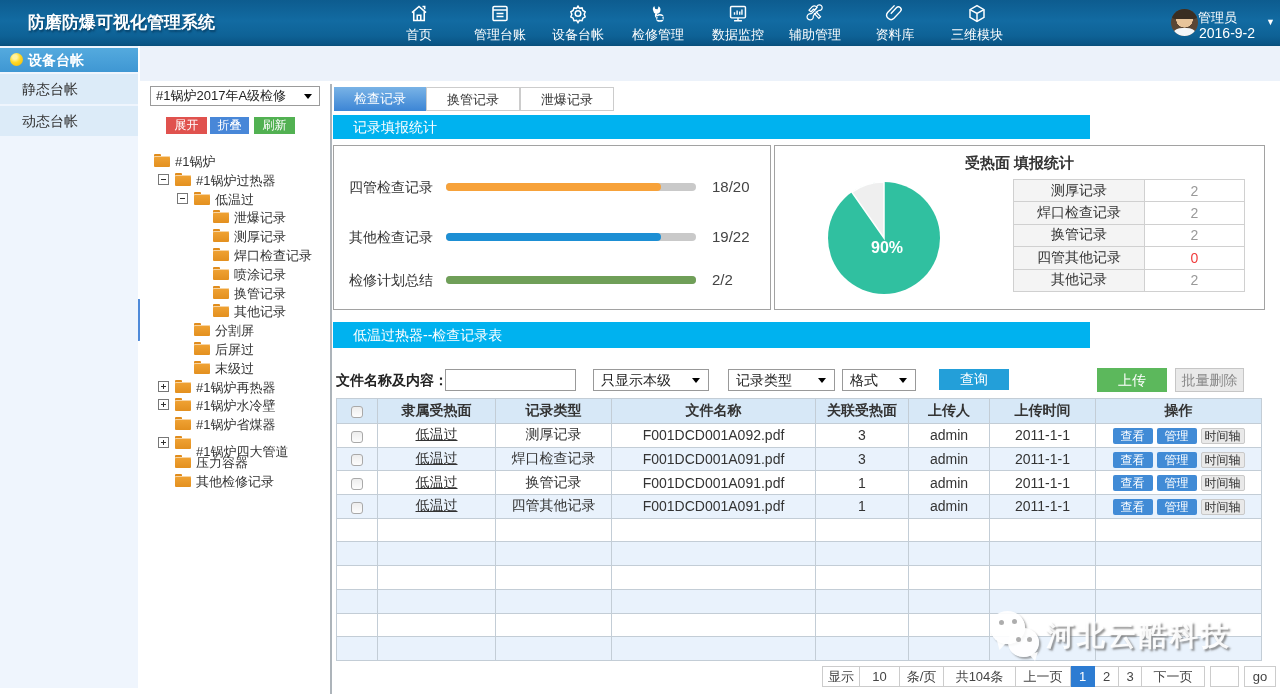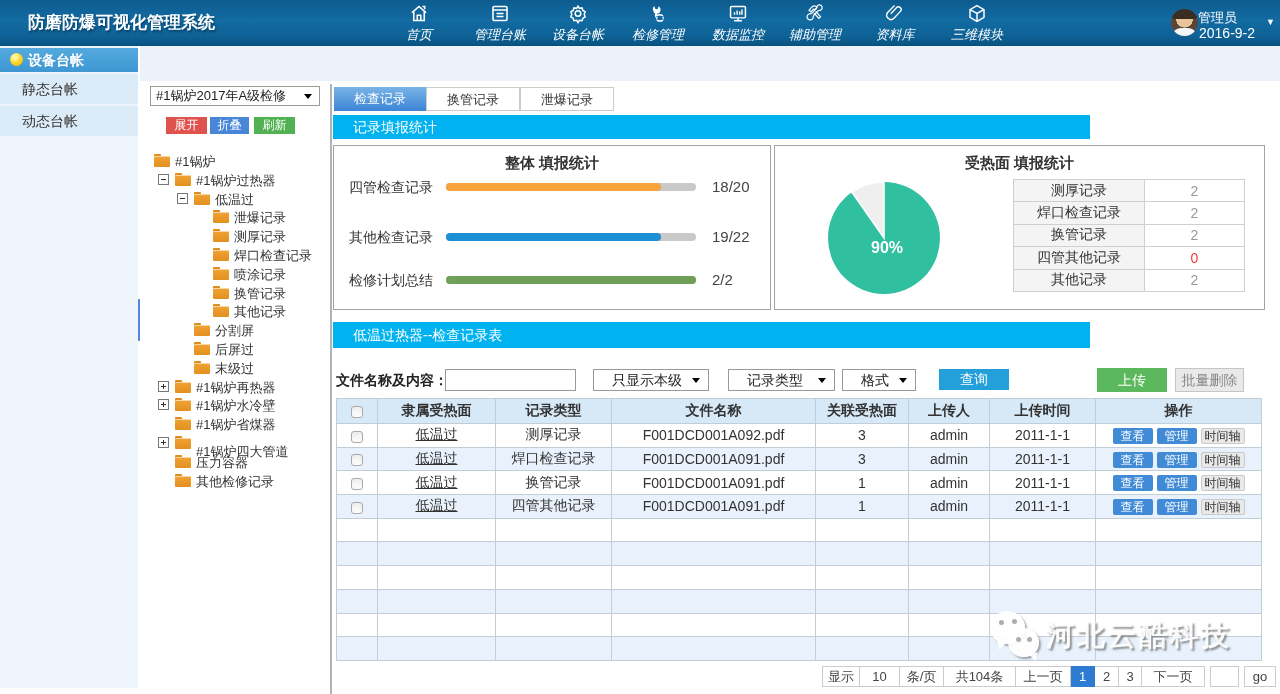--- a/index.html
+++ b/index.html
@@ -4,21 +4,21 @@
 <style>
 * { margin:0; padding:0; box-sizing:border-box; }
 html,body { width:1280px; height:694px; overflow:hidden; background:#fff;
   font-family:"Liberation Sans", sans-serif; }
 .abs { position:absolute; }
 
 #topbar { position:absolute; left:0; top:0; width:1280px; height:46px; }
 #topbar { background:linear-gradient(180deg,#0d5c8f 0%,#126ba2 45%,#0e6296 78%,#0a5585 96%,#094e79 100%); }
 #title { position:absolute; left:28px; top:11px; font-size:17px; font-weight:bold; color:#fff;
   text-shadow:1px 2px 2px rgba(0,40,70,.6); letter-spacing:0px; }
-.nav { position:absolute; top:0; height:45px; text-align:center; color:#fff;font-style:italic; }
+.nav { position:absolute; top:0; height:45px; text-align:center; color:#fff; }
 .nav .ic { position:absolute; top:3px; left:50%; transform:translateX(-50%); width:21px; height:21px; }
 .nav .tx { position:absolute; top:26px; left:0; width:100%; font-size:13px; white-space:nowrap; }
 .nav svg { width:21px; height:21px; display:block; }
 #avatar { position:absolute; left:1171px; top:9px; width:27px; height:27px; border-radius:50%;
   background:radial-gradient(circle at 50% 38%, #e8c49a 0 38%, #5a4634 39% 62%, #6b543d 100%);
   overflow:hidden; }
 #avatar:before { content:""; position:absolute; left:1px; top:0; width:25px; height:10px; background:#3a2e22; border-radius:50% 50% 20% 20%; }
 #avatar:after { content:""; position:absolute; left:3px; top:19px; width:21px; height:10px; background:#f4f6f8; border-radius:40% 40% 0 0; }
 .avtx { position:absolute; color:#fff; font-size:13px; }
 #sidebarfill { position:absolute; left:0; top:46px; width:138px; height:642px; background:#eff5fd; }
@@ -61,21 +61,21 @@
 .ptrack { position:absolute; left:112px; width:250px; height:8px; border-radius:4px; background:#c9c9c9; }
 .pfill { position:absolute; left:0; top:0; height:8px; border-radius:4px; }
 .pval { position:absolute; left:378px; font-size:15px; color:#444; }
 
 .rtab { position:absolute; left:238px; top:33px; width:232px; border-collapse:collapse; }
 .rtab td { border:1px solid #d0d0d0; height:22.4px; font-size:14px; padding:0; text-align:center; }
 .rtab td.l { background:#f4f4f4; color:#333; width:131px; }
 .rtab td.v { color:#999; }
 
 .fsel { position:absolute; top:369px; height:22px; border:1px solid #999; background:#fff;
-  font-size:14px; color:#222; line-height:20px; padding-left:18px; }
+  font-size:14px; color:#222; line-height:20px; padding-left:7px; }
 .fsel .arr { position:absolute; right:8px; top:8px; width:0; height:0;
   border-left:4px solid transparent; border-right:4px solid transparent; border-top:5px solid #000; }
 .fbtn { position:absolute; top:368px; height:24px; font-size:14px; color:#fff; text-align:center; line-height:24px; }
 
 #dtable { position:absolute; left:336px; top:398px; width:925px; border-collapse:collapse; table-layout:fixed; }
 #dtable td, #dtable th { border:1px solid #c3cdd6; font-size:14px; padding:0; text-align:center; overflow:hidden; }
 #dtable th { height:25px; background:#d7e8f7; color:#333; font-weight:bold; }
 #dtable td { height:23.7px; color:#333; }
 #dtable tr.alt td { background:#e9f2fc; }
 .cb { display:inline-block; width:12px; height:12px; border:1px solid #a9a9a9; border-radius:3px;
@@ -279,21 +279,20 @@
       <span class="tlabel" style="left:196px;">其他检修记录</span>
     </div>
   </div>
 
 <div class="tab" style="left:334px;width:92px;background:linear-gradient(180deg,#79b3e6,#3c85d5);color:#fff;">检查记录</div>
 <div class="tab" style="left:426px;width:94px;background:#fff;border:1px solid #ccc;color:#333;">换管记录</div>
 <div class="tab" style="left:520px;width:94px;background:#fff;border:1px solid #ccc;color:#333;">泄爆记录</div>
 <div class="cyanbar" style="top:115px;">记录填报统计</div>
 
 <div class="panel" id="lpanel" style="left:333px;width:438px;">
-  <div class="ptitle">整体  填报统计</div>
   <div class="plabel" style="top:33px;">四管检查记录</div>
   <div class="ptrack" style="top:37px;">
       <div class="pfill" style="width:215px;background:#f7a23a;"></div>
     </div>
   <div class="pval" style="top:32px;">18/20</div>
   <div class="plabel" style="top:83px;">其他检查记录</div>
   <div class="ptrack" style="top:87px;">
       <div class="pfill" style="width:215px;background:#1d8fd4;"></div>
     </div>
   <div class="pval" style="top:82px;">19/22</div>

